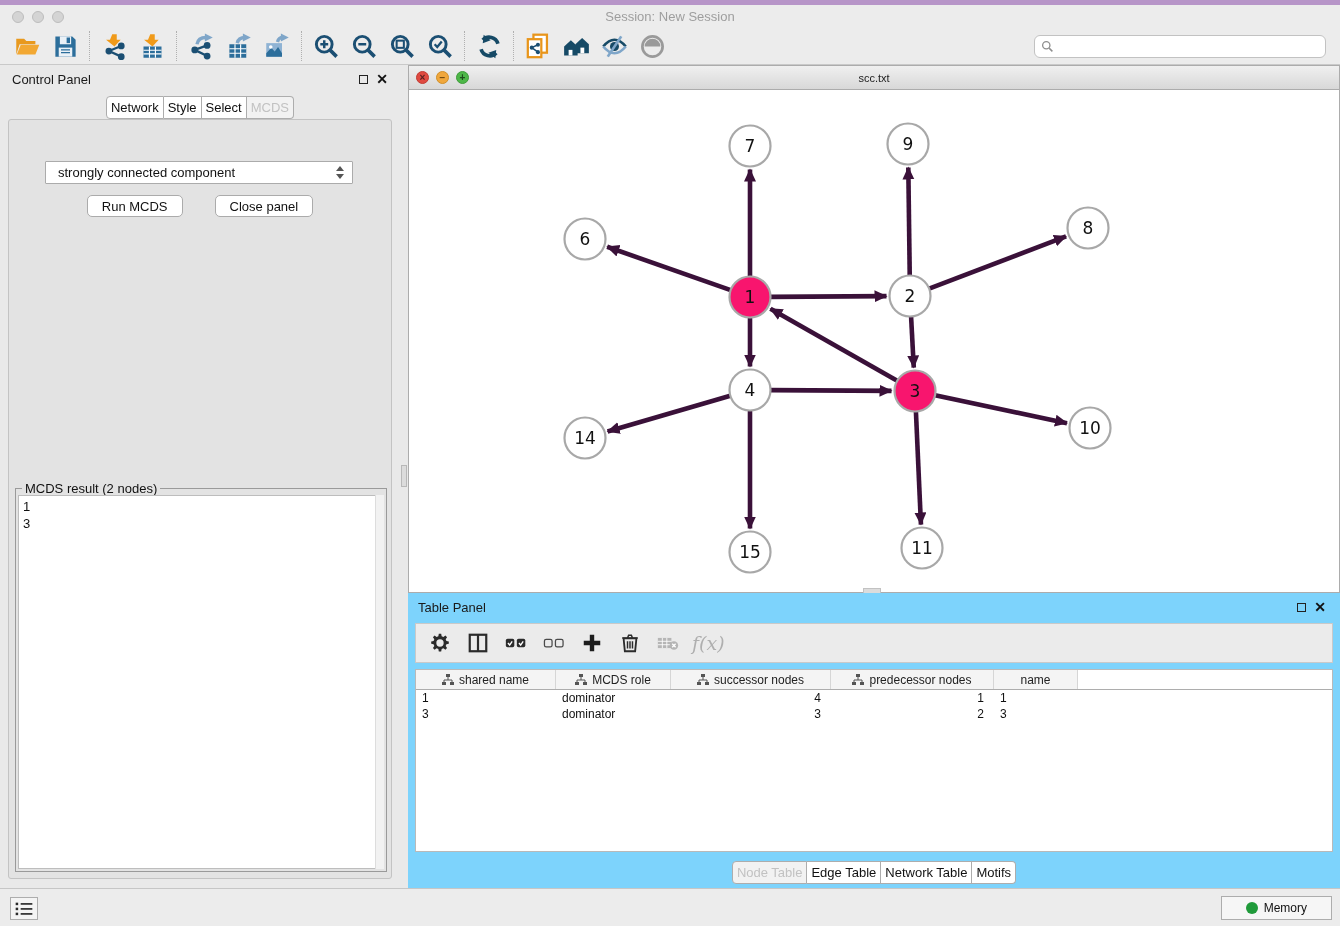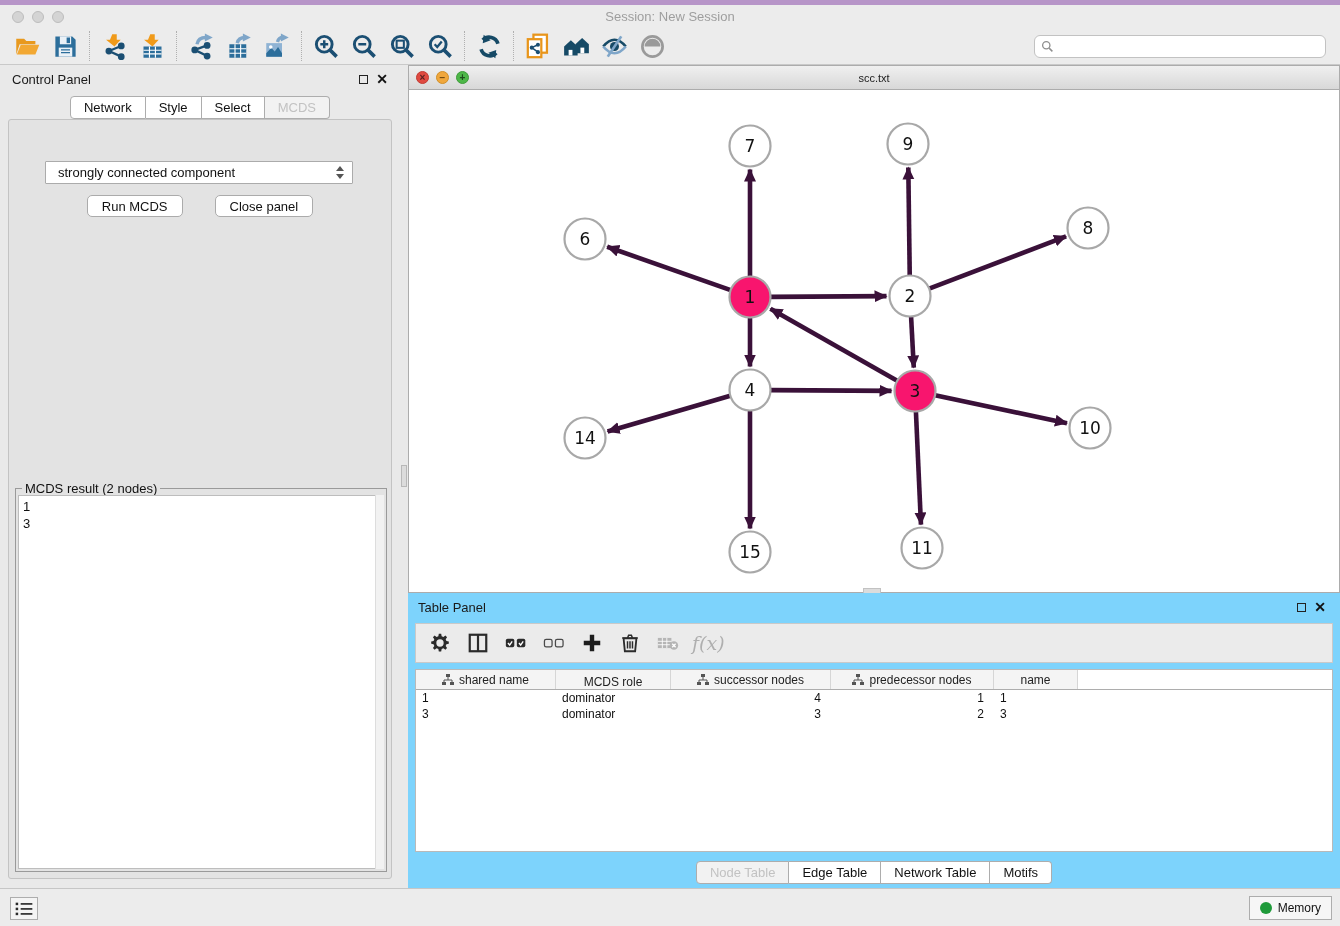--- a/index.html
+++ b/index.html
@@ -30,21 +30,21 @@
 
   
   #control-panel { left:0; top:65px; width:400px; height:823px; background:#E9E9E9; }
   .panel-head { height:28px; display:flex; align-items:center; padding:0 12px; }
   .panel-title { font-size:13px; color:#1A1A1A; }
   .win-btns { margin-left:auto; display:flex; align-items:center; gap:8px; }
   .float-btn { width:9px; height:9px; border:1.5px solid #222; background:transparent; }
   .close-btn { font-size:14px; font-weight:bold; color:#111; line-height:10px; }
 
   .tab-row { position:absolute; left:0; right:0; display:flex; justify-content:center; }
-  .tab { font-size:13px; padding:3px 13px; background:#fff; color:#111;
+  .tab { font-size:13px; padding:3px 4px; background:#fff; color:#111;
     border:1px solid #ADADAD; border-left:none; }
   .tab:first-child { border-left:1px solid #ADADAD; border-radius:4px 0 0 4px; }
   .tab:last-child { border-radius:0 4px 4px 0; }
   .tab.selected { background:#F2F2F2; color:#C2C2C2; }
 
   #cp-tabs { top:31px; }
   #cp-pane { left:8px; top:54px; width:384px; height:760px;
     border:1px solid #C3C3C3; border-radius:3px; background:#E3E3E3; }
   #opt-label { top:21px; left:0; right:0; text-align:center; font-size:13px; color:#111; }
   #criterion-select { left:36px; top:41px; width:308px; height:23px; background:#fff;
@@ -109,21 +109,21 @@
   .td.right { text-align:right; padding-right:10px; }
 
   #tp-tabs { top:268px; }
 
   
   #status-bar { left:0; top:888px; width:1340px; height:38px; background:#ECECEC;
     border-top:1px solid #C6C6C6; }
   #list-btn { left:10px; top:8px; width:28px; height:23px; background:#F4F4F4;
     border:1px solid #ADADAD; display:flex; align-items:center; justify-content:center; }
   #memory-btn { right:8px; top:7px; height:24px; background:#F6F6F6;
-    border:1px solid #ADADAD; display:flex; align-items:center; padding:0 10px; gap:6px;
+    border:1px solid #ADADAD; display:flex; align-items:center; padding:0 24px; gap:6px;
     font-size:12px; color:#111; }
   #memory-dot { width:12px; height:12px; border-radius:50%; background:#1F9A3A; }
 </style>
 </head>
 <body>
 
 <div id="desktop-strip" class="abs"></div>
 <div id="titlebar" class="abs">
   <div class="traffic"></div>
   <div class="traffic"></div>
@@ -462,21 +462,21 @@
           <svg viewBox="0 0 12 11">
   <g fill="#555">
               <rect x="4" y="0" width="4" height="3"></rect>
               <rect x="0" y="8" width="4" height="3"></rect>
   <rect x="8" y="8" width="4" height="3"></rect>
   <path d="M6 3 v3 M2 8 V6 h8 v2" stroke="#555" fill="none" stroke-width="1"></path>
             </g>
           </svg>
           <span>shared name</span>
         </div>
-        <div class="th" style="width: 115px; flex-direction: column;">
+        <div class="th" style="width: 115px;">
           <svg viewBox="0 0 12 11">
   <g fill="#555">
               <rect x="4" y="0" width="4" height="3"></rect>
               <rect x="0" y="8" width="4" height="3"></rect>
   <rect x="8" y="8" width="4" height="3"></rect>
   <path d="M6 3 v3 M2 8 V6 h8 v2" stroke="#555" fill="none" stroke-width="1"></path>
             </g>
           </svg>
           <span>MCDS role</span>
         </div>

